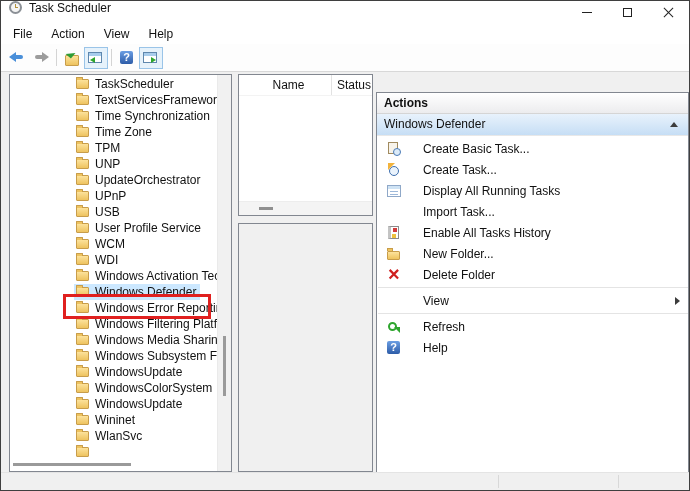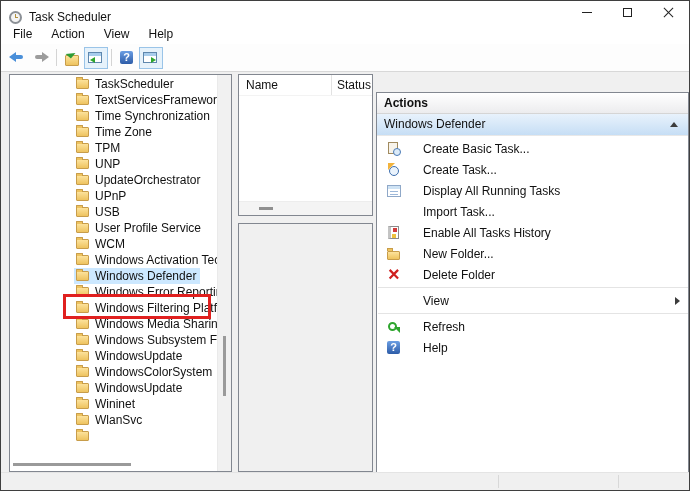--- a/index.html
+++ b/index.html
@@ -1,20 +1,20 @@
 <!DOCTYPE html>
 <html><head>
 <meta charset="utf-8">
 <style>
   html,body{margin:0;padding:0;background:#cfcfcf;font-family:"Liberation Sans",sans-serif;}
   #window{position:relative;width:690px;height:491px;box-sizing:border-box;border:1px solid #3f3f3f;
           background:#fff;font-size:12px;color:#111;overflow:hidden;}
 
   
-  .titlebar{position:absolute;top:0;left:0;right:0;height:23px;background:#fff;display:flex;align-items:flex-end;}
+  .titlebar{position:absolute;top:0;left:0;right:0;height:23px;background:#fff;display:flex;align-items:flex-start;}
   .app-icon{width:13px;height:13px;margin-left:8px;border:2px solid #8b9096;border-radius:50%;
             background:#f4f4f4;position:relative;box-sizing:border-box;flex:none;}
   .app-icon::before{content:'';position:absolute;left:4px;top:1px;width:1px;height:4px;background:#b2913c;}
   .app-icon::after{content:'';position:absolute;left:4px;top:4px;width:3px;height:1px;background:#b2913c;}
   .title-text{margin-left:7px;font-size:12px;}
   .win-controls{margin-left:auto;display:flex;height:23px;}
   .win-btn{width:41px;height:23px;display:flex;align-items:center;justify-content:center;}
   .glyph-min{width:10px;height:1px;background:#222;}
   .glyph-max{width:9px;height:9px;border:1px solid #222;box-sizing:border-box;}
   .glyph-close{position:relative;width:11px;height:11px;}
@@ -70,21 +70,21 @@
         border:1px solid #c89d4a;border-radius:1px;position:relative;margin-right:6px;flex:none;box-sizing:border-box;}
   .folder-glyph::before{content:'';position:absolute;top:-3px;left:-1px;width:5px;height:2px;
         background:#eec35f;border:1px solid #c89d4a;border-bottom:none;border-radius:1px 1px 0 0;}
   .red-box{position:absolute;left:53px;top:219px;width:148px;height:25px;border:3px solid #e0201f;
         box-sizing:border-box;z-index:5;}
   .v-scroll{position:absolute;right:0;top:0;width:13px;height:100%;background:#f1f1f1;border-left:1px solid #eaeaea;}
   .v-thumb{position:absolute;left:5px;width:3px;top:261px;height:60px;background:#9a9a9a;}
   .h-thumb-tree{position:absolute;left:3px;bottom:5px;width:118px;height:3px;background:#9a9a9a;z-index:4;}
 
   
-  .list-panel{left:237px;top:2px;width:135px;height:142px;}
+  .list-panel{left:237px;top:2px;width:135px;height:142px;text-align:center;}
   .list-header{display:flex;height:20px;align-items:center;border-bottom:1px solid #f3f3f3;}
   .col-name{width:93px;padding-left:7px;border-right:1px solid #e2e2e2;line-height:20px;box-sizing:border-box;}
   .col-status{padding-left:5px;line-height:20px;}
   .list-hscroll{position:absolute;left:0;right:0;bottom:0;height:13px;background:#f4f4f4;border-top:1px solid #ededed;}
   .list-hthumb{position:absolute;left:20px;top:5px;width:14px;height:3px;background:#8f8f8f;}
 
   .preview-panel{left:237px;top:151px;width:135px;height:249px;background:#f0f0f0;}
 
   
   .actions-panel{left:375px;top:2px;width:313px;height:472px;overflow:hidden;margin-top:18px;}
@@ -279,20 +279,26 @@
           </div>
 
 
           <div class="tree-row">
             <span class="hl">
               <span class="folder-glyph"></span>
               <span class="tree-label">WCM</span>
             </span>
           </div>
 
+          <div class="tree-row">
+            <span class="hl">
+              <span class="folder-glyph"></span>
+              <span class="tree-label">WDI</span>
+            </span>
+          </div>
 
           <div class="tree-row">
             <span class="hl">
               <span class="folder-glyph"></span>
               <span class="tree-label">Windows Activation Techno</span>
             </span>
           </div>
 
           <div class="tree-row selected">
             <span class="hl">

